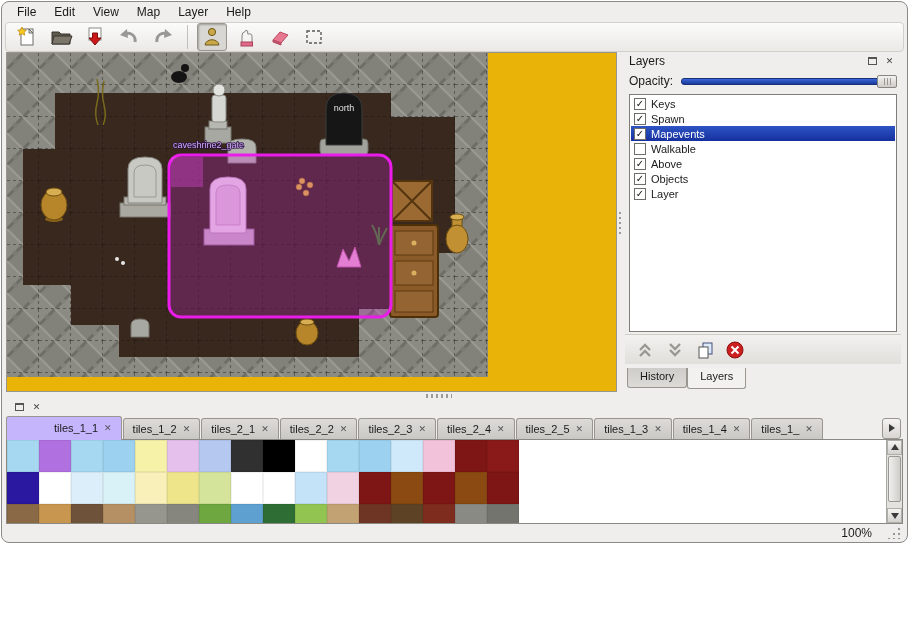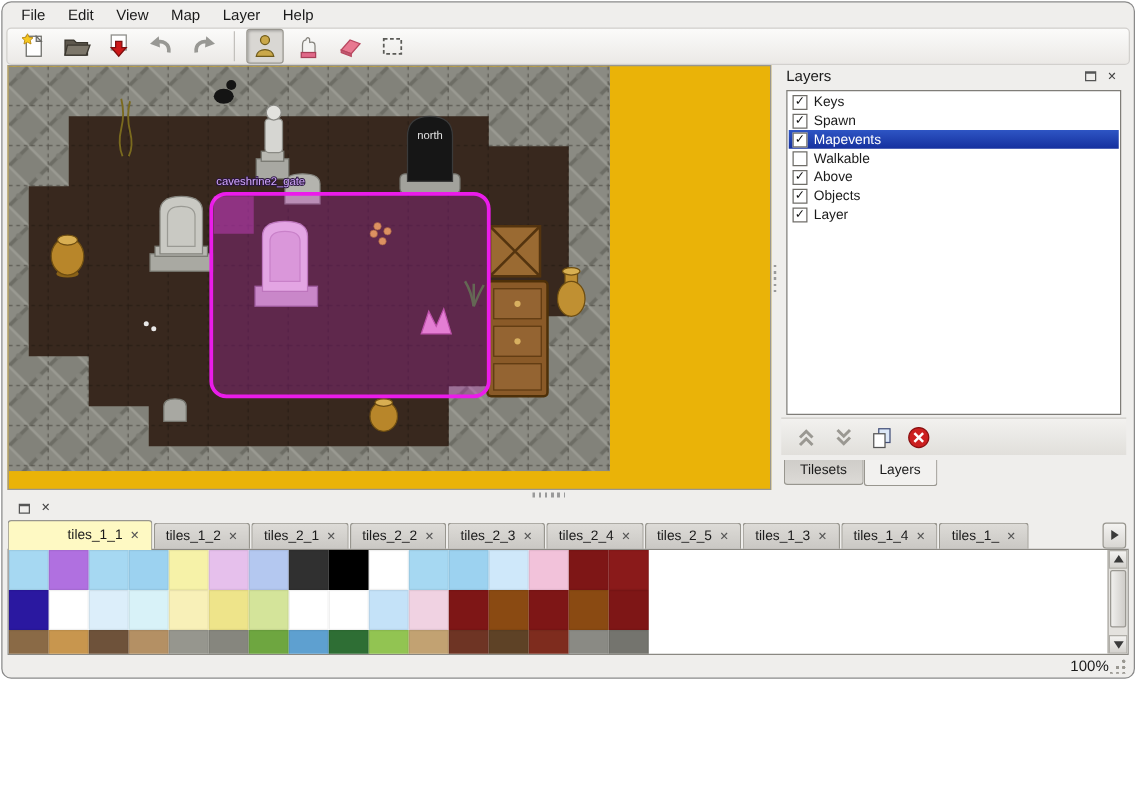--- a/index.html
+++ b/index.html
@@ -65,21 +65,21 @@
   .hsplit{height:8px;position:relative;}
   .hsplit .grip{position:absolute;left:424px;top:2px;width:26px;height:4px;
     background:repeating-linear-gradient(90deg,#9a9a9a 0 2px,transparent 2px 5px);}
   
   .dock-bottom{height:184px;margin:0 4px;display:flex;flex-direction:column;}
   .ts-tabbar{height:24px;display:flex;align-items:flex-end;overflow:hidden;
     padding-right:26px;position:relative;margin-bottom:-1px;}
   .ts-tab{height:22px;flex:none;display:flex;align-items:center;gap:6px;padding:0 9px;
     border:1px solid #98968f;border-bottom:none;border-radius:3px 3px 0 0;margin-right:1px;
     background:linear-gradient(#dddbd7,#c9c7c3);font-size:11px;white-space:nowrap;}
-  .ts-tab.active{background:#fef9c3;height:24px;z-index:2;padding-left:47px;}
+  .ts-tab.active{background:#c4b5fd;height:24px;z-index:2;padding-left:47px;}
   .ts-close{font-size:9px;color:#555;}
   .ts-scrollbtn{position:absolute;right:2px;bottom:1px;width:19px;height:21px;
     border:1px solid #98968f;border-radius:3px;background:linear-gradient(#f4f3f1,#d8d6d2);
     display:flex;align-items:center;justify-content:center;}
   .arrow-right{width:0;height:0;border-top:4px solid transparent;border-bottom:4px solid transparent;
     border-left:6px solid #3a3a3a;}
   .palette-wrap{flex:1;background:#ffffff;border:1px solid #8a8882;position:relative;overflow:hidden;}
   .pal-rows{position:absolute;left:0;top:0;right:16px;bottom:0;}
   .pal-row{display:flex;height:32px;}
   .tile{width:32px;height:32px;flex:none;box-shadow:inset 0 0 0 1px rgba(0,0,0,.06);}
@@ -87,21 +87,21 @@
     border-left:1px solid #aaa8a2;display:flex;flex-direction:column;}
   .sbtn{height:15px;display:flex;align-items:center;justify-content:center;
     background:linear-gradient(#f4f3f1,#d4d2ce);border:1px solid #b0aea8;}
   .arrow-up{width:0;height:0;border-left:4px solid transparent;border-right:4px solid transparent;border-bottom:6px solid #3a3a3a;}
   .arrow-down{width:0;height:0;border-left:4px solid transparent;border-right:4px solid transparent;border-top:6px solid #3a3a3a;}
   .sthumb{margin:1px;height:46px;border-radius:2px;background:linear-gradient(90deg,#f0efed,#cfcdc9);
     border:1px solid #9a9892;}
   .strack{flex:1;}
   
   .statusbar{height:26px;display:flex;align-items:center;justify-content:flex-end;
-    padding:0 6px;gap:1px;}
+    padding:0 6px;gap:16px;}
   .zoom-label{font-size:12px;}
   .size-grip{width:13px;height:13px;align-self:flex-end;margin-bottom:3px;
     background:
       radial-gradient(circle at 11px 3px,#9a9892 1.2px,transparent 1.6px),
       radial-gradient(circle at 11px 8px,#9a9892 1.2px,transparent 1.6px),
       radial-gradient(circle at 6px 8px,#9a9892 1.2px,transparent 1.6px),
       radial-gradient(circle at 11px 13px,#9a9892 1.2px,transparent 1.6px),
       radial-gradient(circle at 6px 13px,#9a9892 1.2px,transparent 1.6px),
       radial-gradient(circle at 1px 13px,#9a9892 1.2px,transparent 1.6px);}
   svg text{font-family:"Liberation Sans","DejaVu Sans",sans-serif;}
@@ -300,20 +300,31 @@
 
     <div class="dock-right">
       <div class="dock-title">
         <span class="t">Layers</span>
         <span class="wbtn">
             <i class="float-glyph"></i>
           </span>
         <span class="wbtn">
             <span>✕</span>
           </span>
+      </div>
+      <div class="opacity-row">
+        <span>Opacity:</span>
+        <div class="slider">
+          <div class="groove"></div>
+          <div class="handle">
+              <i></i>
+              <i></i>
+              <i></i>
+            </div>
+        </div>
       </div>
       <div class="layers-list">
           <div class="layer-row">
             <span class="checkbox">✓</span>
             <span>Keys</span>
           </div>
           <div class="layer-row">
             <span class="checkbox">✓</span>
             <span>Spawn</span>
           </div>
@@ -356,21 +367,21 @@
           </svg>
         </span>
         <span class="lbtn">
           <svg width="20" height="20" viewBox="0 0 20 20">
             <circle cx="10" cy="10" r="8" fill="#cc2020" stroke="#8a1010"></circle>
             <path d="M6.5,6.5 l7,7 M13.5,6.5 l-7,7" stroke="#ffffff" stroke-width="2"></path>
           </svg>
         </span>
       </div>
       <div class="dock-tabs">
-          <div class="dock-tab">Tilesets</div>
+          <div class="dock-tab">History</div>
           <div class="dock-tab active">Layers</div>
         </div>
     </div>
   </div>
 
   <div class="hsplit">
       <div class="grip"></div>
     </div>
 
   <div class="dock-bottom">

